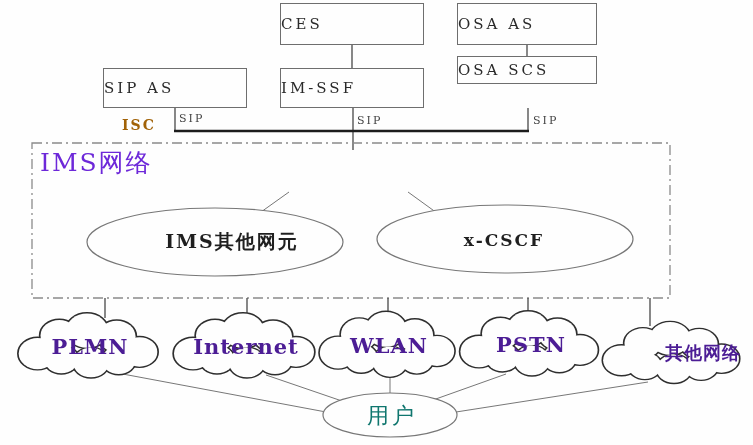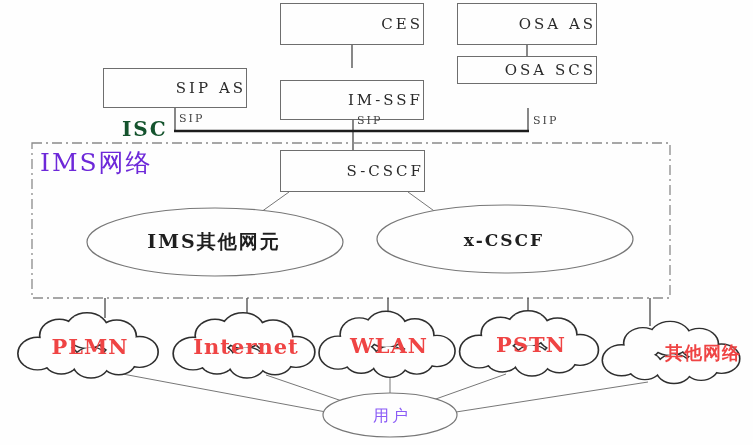--- a/index.html
+++ b/index.html
@@ -9,35 +9,35 @@
     background:#fefefe;
     font-family:"DejaVu Serif","Liberation Serif",serif;
     color:#222;
     overflow:hidden;
   }
   .layer{position:absolute;left:0;top:0;}
   .node{
     position:absolute;
     border:1.5px solid #6e6e6e;
     background:#fefefe;
-    display:flex;align-items:center;justify-content:flex-end;
+    display:flex;align-items:center;justify-content:flex-start;
     font-size:15px;letter-spacing:3px;color:#2a2a2a;
     box-sizing:border-box;
     z-index:3;
   }
   .lbl{position:absolute;white-space:nowrap;z-index:4;}
   .center{transform:translate(-50%,-50%);}
-  .isc{font-size:20px;font-weight:bold;letter-spacing:2px;color:#14532d;}
+  .isc{font-size:14px;font-weight:bold;letter-spacing:2px;color:#a16207;}
   .sip{font-size:11px;letter-spacing:2px;color:#444;}
   .region-title{font-size:25px;letter-spacing:2px;color:#6d28d9;}
   .ellipse-lbl{font-size:19px;font-weight:600;letter-spacing:2px;color:#1f1f1f;}
   .ellipse-lbl.small{font-size:17px;}
-  .cloud-lbl{font-size:21px;font-weight:bold;letter-spacing:1px;color:#ef4444;}
+  .cloud-lbl{font-size:21px;font-weight:bold;letter-spacing:1px;color:#4c1d95;}
   .cloud-lbl.cjk{font-size:18px;letter-spacing:1px;}
-  .user-lbl{font-size:16px;letter-spacing:3px;color:#8b5cf6;}
+  .user-lbl{font-size:22px;letter-spacing:3px;color:#0f766e;}
   .cloud-stroke circle{fill:#fefefe;stroke:#2e2e2e;stroke-width:3.4;}
   .cloud-fill circle{fill:#fefefe;stroke:none;}
 </style>
 </head>
 <body>
 
 <div class="canvas">
 
   <svg class="layer" width="753" height="445" viewBox="0 0 753 445">
     <defs>
@@ -112,38 +112,35 @@
 
   <div class="node" style="left:280px;top:3px;width:144px;height:42px;">
     <span>CES</span>
   </div>
   <div class="node" style="left:457px;top:3px;width:140px;height:42px;">
     <span>OSA AS</span>
   </div>
   <div class="node" style="left:103px;top:68px;width:144px;height:40px;">
     <span>SIP AS</span>
   </div>
-  <div class="node" style="left:280px;top:68px;width:144px;height:40px;margin-top:12px;">
+  <div class="node" style="left:280px;top:68px;width:144px;height:40px;">
     <span>IM-SSF</span>
   </div>
   <div class="node" style="left:457px;top:56px;width:140px;height:28px;">
     <span>OSA SCS</span>
-  </div>
-  <div class="node" style="left:280px;top:150px;width:145px;height:42px;">
-    <span>S-CSCF</span>
   </div>
 
   <div class="lbl isc" style="left:122px;top:117px;">ISC</div>
   <div class="lbl sip" style="left:179px;top:112px;">SIP</div>
   <div class="lbl sip" style="left:357px;top:114px;">SIP</div>
   <div class="lbl sip" style="left:533px;top:114px;">SIP</div>
 
   <div class="lbl region-title" style="left:40px;top:146px;">IMS网络</div>
 
-  <div class="lbl ellipse-lbl center" style="left:214px;top:242px;">IMS其他网元</div>
+  <div class="lbl ellipse-lbl center" style="left:232px;top:242px;">IMS其他网元</div>
   <div class="lbl ellipse-lbl small center" style="left:504px;top:240px;">x-CSCF</div>
   <div class="lbl user-lbl center" style="left:392px;top:416px;">用户</div>
 
   <div class="lbl cloud-lbl center" style="left:90px;top:346px;">PLMN</div>
   <div class="lbl cloud-lbl center" style="left:246px;top:346px;">Internet</div>
   <div class="lbl cloud-lbl center" style="left:389px;top:345px;">WLAN</div>
   <div class="lbl cloud-lbl center" style="left:531px;top:344px;text-align:center;">PSTN</div>
   <div class="lbl cloud-lbl cjk center" style="left:703px;top:353px;">其他网络</div>
 
 </div>

